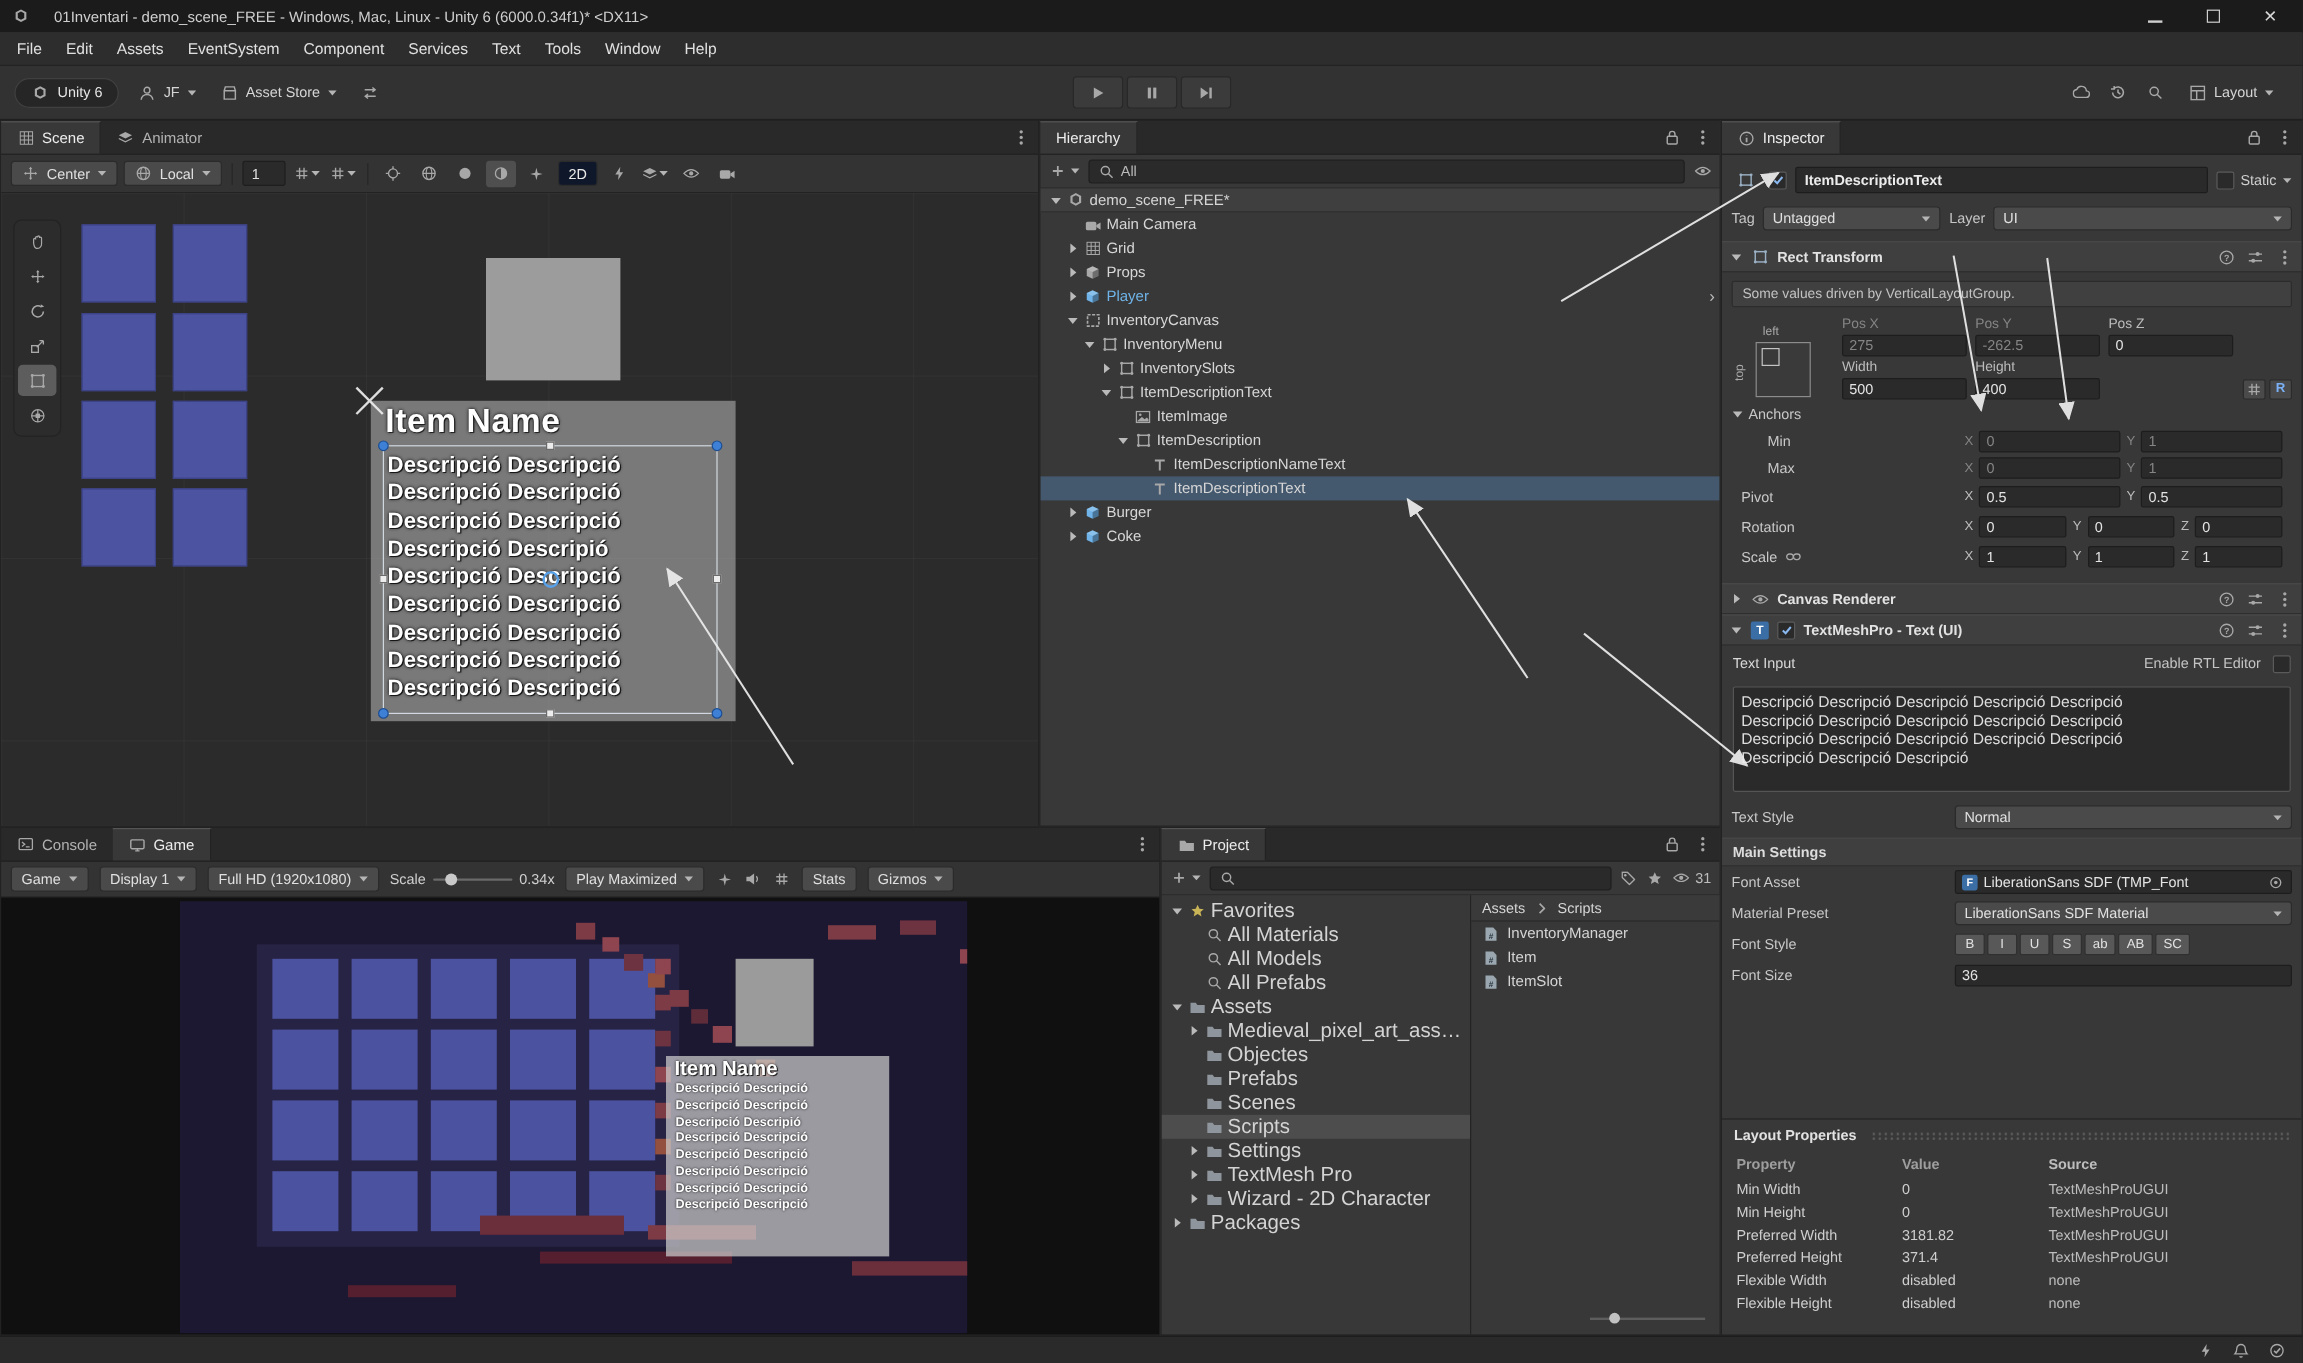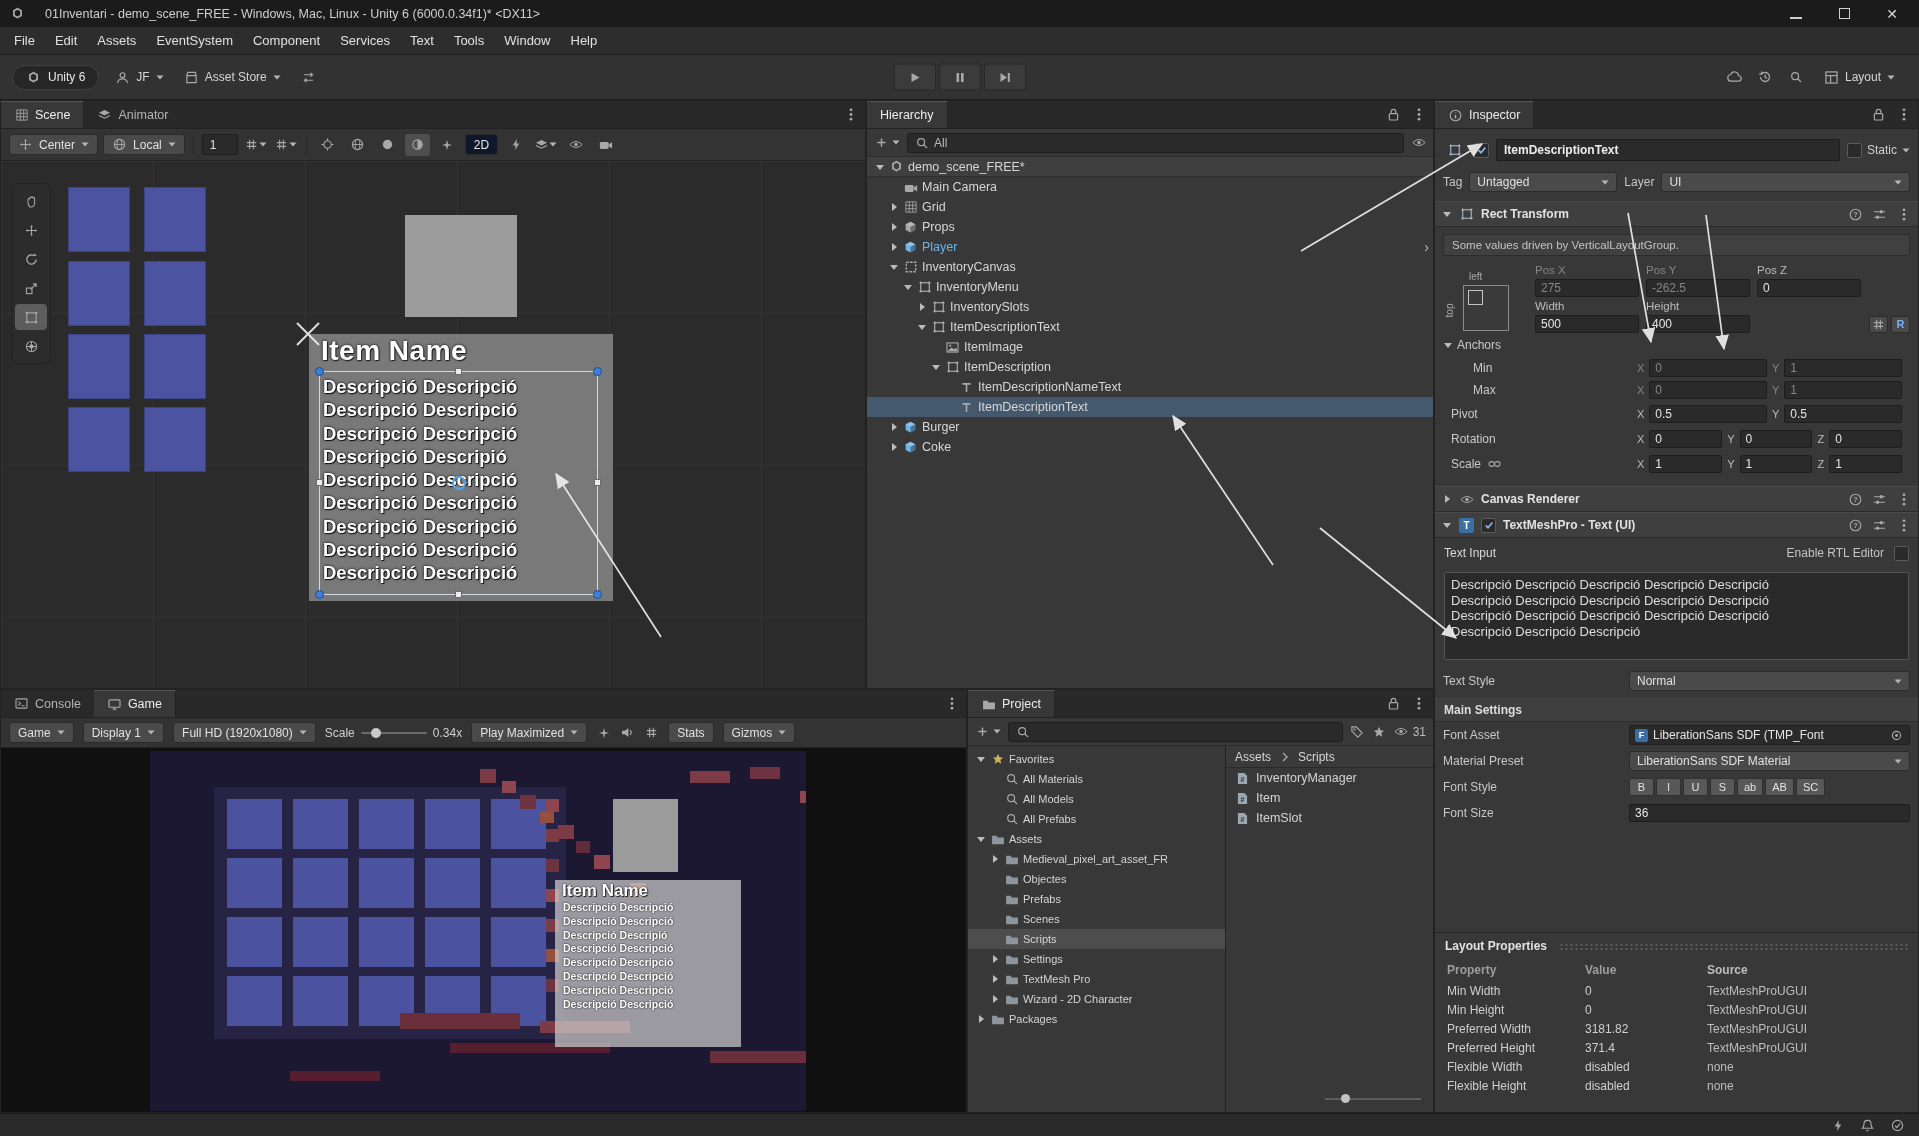--- a/index.html
+++ b/index.html
@@ -87,21 +87,21 @@
   .go-title{padding:1px 0 0 7px;font-size:17px;font-weight:800;color:#fff;text-shadow:0 0 2px #000,1px 1px 0 #333;white-space:nowrap;}
   .go-line{padding-left:8px;font-size:10.5px;font-weight:700;line-height:13.8px;color:#fff;text-shadow:0 0 2px #000;white-space:nowrap;}
   
   #proj-panel{left:967px;top:689px;width:467px;height:424px;}
   .proj-toolbar{height:28px;display:flex;align-items:center;gap:7px;padding:0 7px;border-bottom:1px solid #2d2d2d;}
   .count-badge{display:flex;align-items:center;gap:4px;color:#bdbdbd;}
   .proj-body{position:absolute;left:0;right:0;top:56px;bottom:0;display:flex;}
   .proj-tree{width:258px;border-right:1px solid #232323;padding-top:3px;overflow:hidden;}
   .prow{height:20px;display:flex;align-items:center;gap:4px;white-space:nowrap;}
   .prow.selected{background:#4d4d4d;}
-  .prow .label{font-size:11px;color:#d4d4d4;overflow:hidden;text-overflow:ellipsis;}
+  .prow .label{font-size:17px;color:#d4d4d4;overflow:hidden;text-overflow:ellipsis;}
   .star-tint{color:#c9b458;}
   .folder-tint{color:#8f959c;}
   .proj-files{flex:1;position:relative;overflow:hidden;}
   .crumbbar{height:22px;background:#3a3a3a;border-bottom:1px solid #292929;display:flex;align-items:center;gap:6px;padding:0 9px;color:#d6d6d6;}
   .frow{height:20px;display:flex;align-items:center;gap:6px;padding:0 9px;font-size:12.5px;color:#d4d4d4;}
   .proj-zoom{position:absolute;right:12px;bottom:8px;width:96px;height:10px;}
   .zoom-track{position:absolute;left:0;right:0;top:4px;height:2px;background:#5d5d5d;}
   .zoom-knob{position:absolute;left:16px;top:0;width:9px;height:9px;border-radius:50%;background:#c2c2c2;}
   
   #insp-panel{left:1434px;top:100px;width:485px;height:1013px;}

